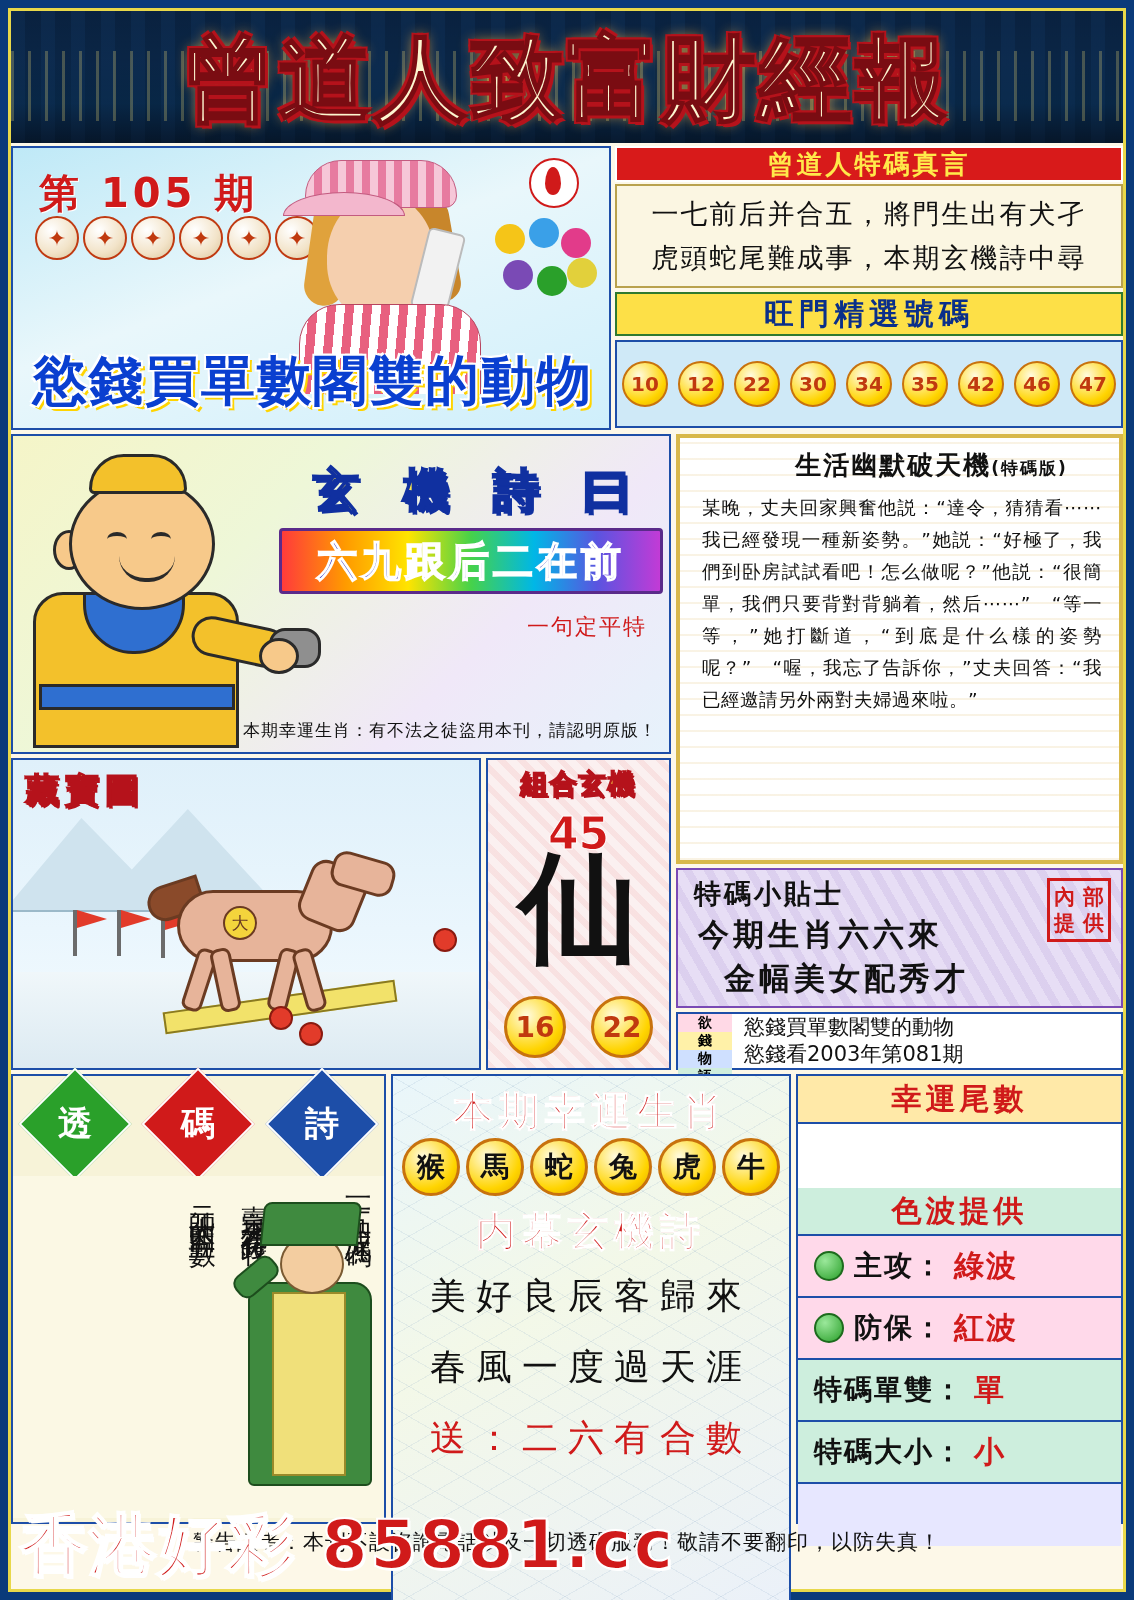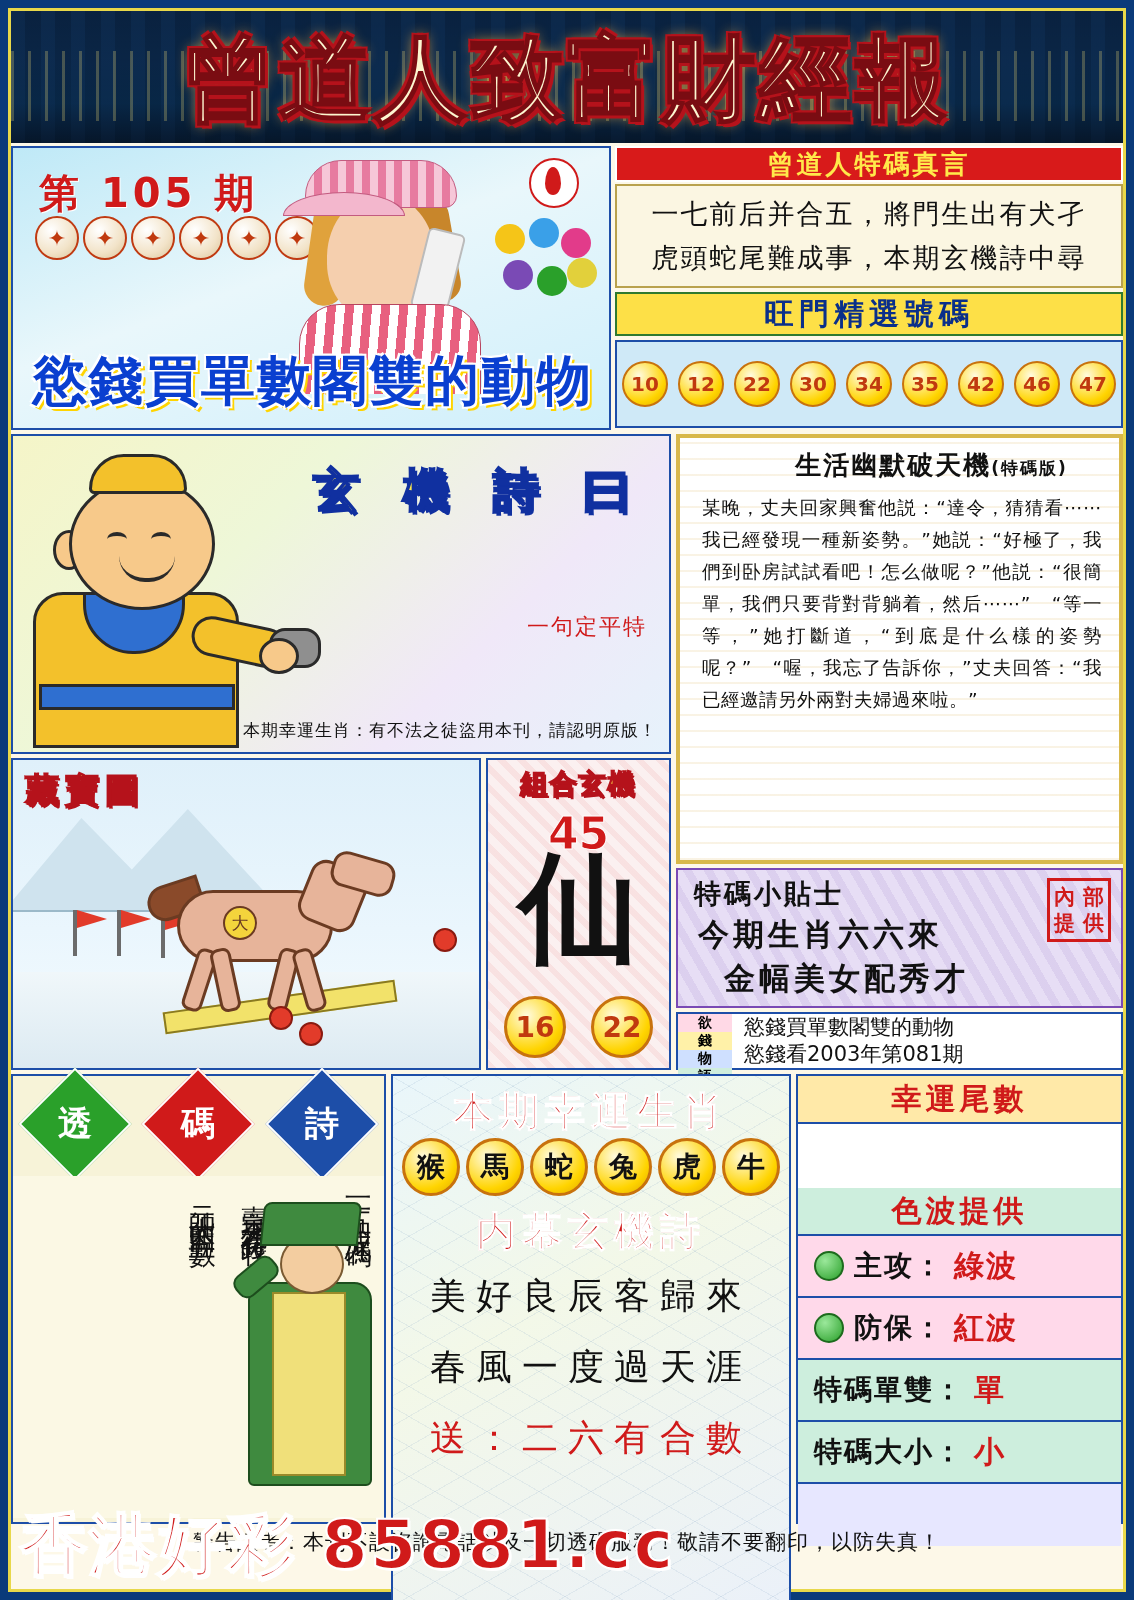--- a/index.html
+++ b/index.html
@@ -286,20 +286,23 @@
       <div class="m-rock"></div>
       <div class="m-hand"></div>
       <div class="m-ear"></div>
       <div class="m-head"></div>
       <div class="m-eye" style="left:84px;top:80px;"></div>
       <div class="m-eye" style="left:128px;top:80px;"></div>
       <div class="m-mouth"></div>
       <div class="m-hat"></div>
     </div>
     <div class="xj-title">玄 機 詩 曰</div>
+    <div class="xj-bar">
+      <span>六九跟后二在前</span>
+    </div>
     <div class="xj-note">一句定平特</div>
     <div class="xj-warn">本期幸運生肖：有不法之徒盜用本刊，請認明原版！</div>
   </div>
 
   <div class="humor">
     <div class="humor-title">
       <span>生活幽默破天機</span><small>(特碼版)</small>
     </div>
     <div class="humor-body">某晚，丈夫回家興奮他説：“達令，猜猜看⋯⋯我已經發現一種新姿勢。”她説：“好極了，我們到卧房試試看吧！怎么做呢？”他説：“很簡單，我們只要背對背躺着，然后⋯⋯”　“等一等，”她打斷道，“到底是什么樣的姿勢呢？”　“喔，我忘了告訴你，”丈夫回答：“我已經邀請另外兩對夫婦過來啦。”</div>
   </div>

